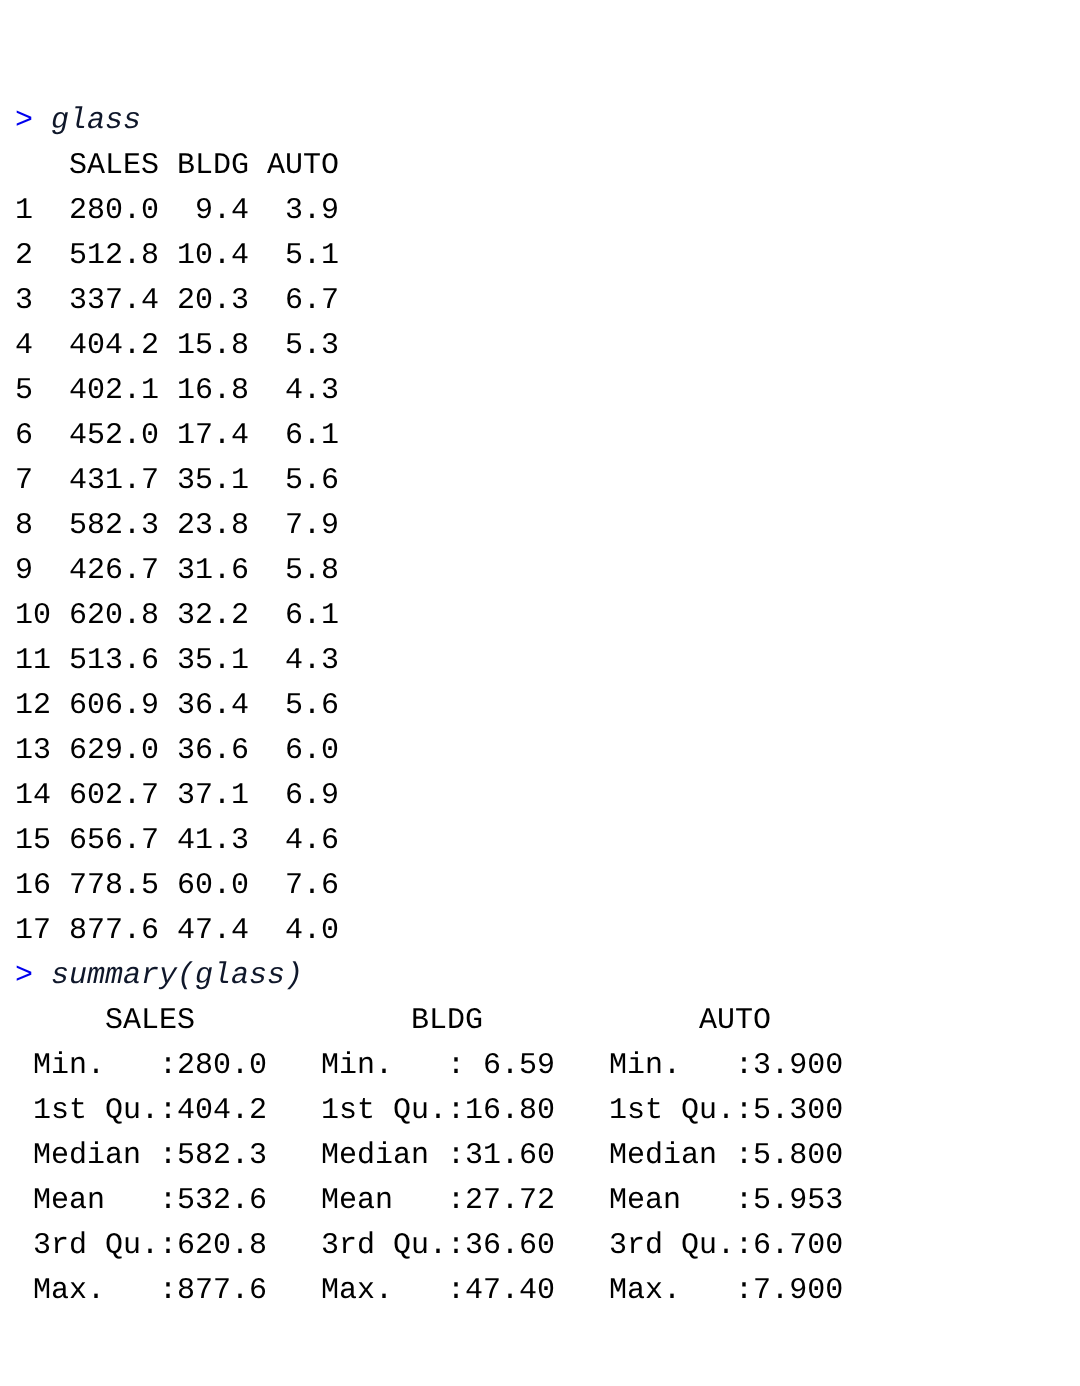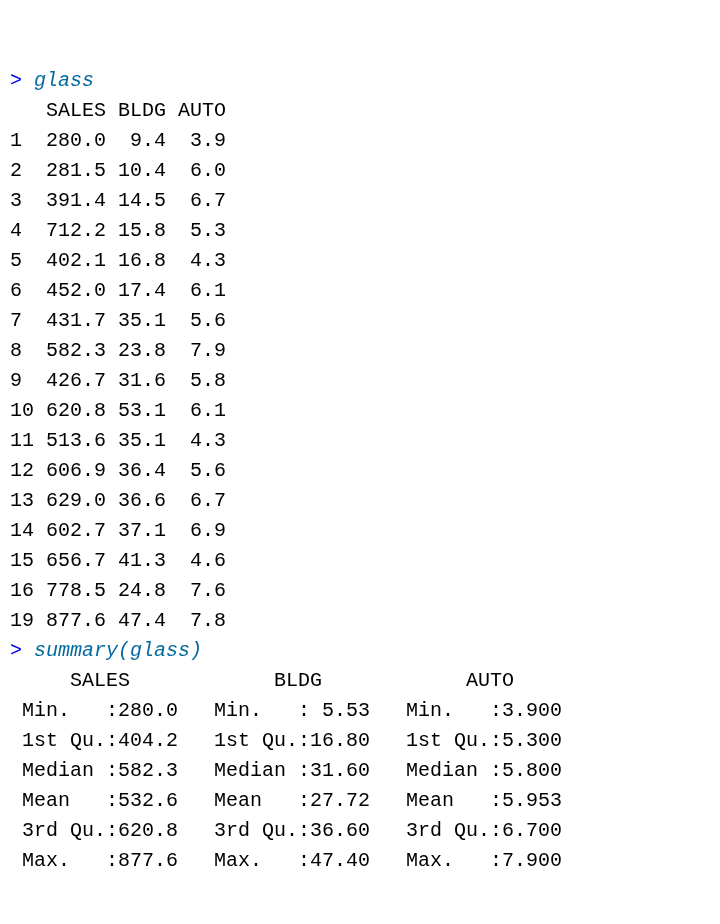--- a/index.html
+++ b/index.html
@@ -6,45 +6,45 @@
       font-family: "Menlo", "Consolas", "Courier New", monospace;
       font-size: 20px;
       line-height: 1.5;
       background: #ffffff;
       color: #000000;
       margin: 0;
       padding: 6px 10px;
       white-space: pre;
     }
     .prompt { color: #0000ee; }
-    .cmd { color: #0369a1; font-style: italic; }
+    .cmd { color: #0f172a; font-style: italic; }
   </style>
 </head>
 <body>
 
 <div><span class="prompt">&gt; </span><span class="cmd">glass</span>
 <span>   SALES BLDG AUTO</span>
 <span>1  280.0  9.4  3.9</span>
-<span>2  281.5 10.4  6.0</span>
-<span>3  391.4 14.5  6.7</span>
-<span>4  712.2 15.8  5.3</span>
+<span>2  512.8 10.4  5.1</span>
+<span>3  337.4 20.3  6.7</span>
+<span>4  404.2 15.8  5.3</span>
 <span>5  402.1 16.8  4.3</span>
 <span>6  452.0 17.4  6.1</span>
 <span>7  431.7 35.1  5.6</span>
 <span>8  582.3 23.8  7.9</span>
 <span>9  426.7 31.6  5.8</span>
-<span>10 620.8 53.1  6.1</span>
+<span>10 620.8 32.2  6.1</span>
 <span>11 513.6 35.1  4.3</span>
 <span>12 606.9 36.4  5.6</span>
-<span>13 629.0 36.6  6.7</span>
+<span>13 629.0 36.6  6.0</span>
 <span>14 602.7 37.1  6.9</span>
 <span>15 656.7 41.3  4.6</span>
-<span>16 778.5 24.8  7.6</span>
-<span>19 877.6 47.4  7.8</span>
+<span>16 778.5 60.0  7.6</span>
+<span>17 877.6 47.4  4.0</span>
 <span class="prompt">&gt; </span><span class="cmd">summary(glass)</span>
 <span>     SALES            BLDG            AUTO      </span>
-<span> Min.   :280.0   Min.   : 5.53   Min.   :3.900  </span>
+<span> Min.   :280.0   Min.   : 6.59   Min.   :3.900  </span>
 <span> 1st Qu.:404.2   1st Qu.:16.80   1st Qu.:5.300  </span>
 <span> Median :582.3   Median :31.60   Median :5.800  </span>
 <span> Mean   :532.6   Mean   :27.72   Mean   :5.953  </span>
 <span> 3rd Qu.:620.8   3rd Qu.:36.60   3rd Qu.:6.700  </span>
 <span> Max.   :877.6   Max.   :47.40   Max.   :7.900  </span></div>
 
 
 </body></html>

